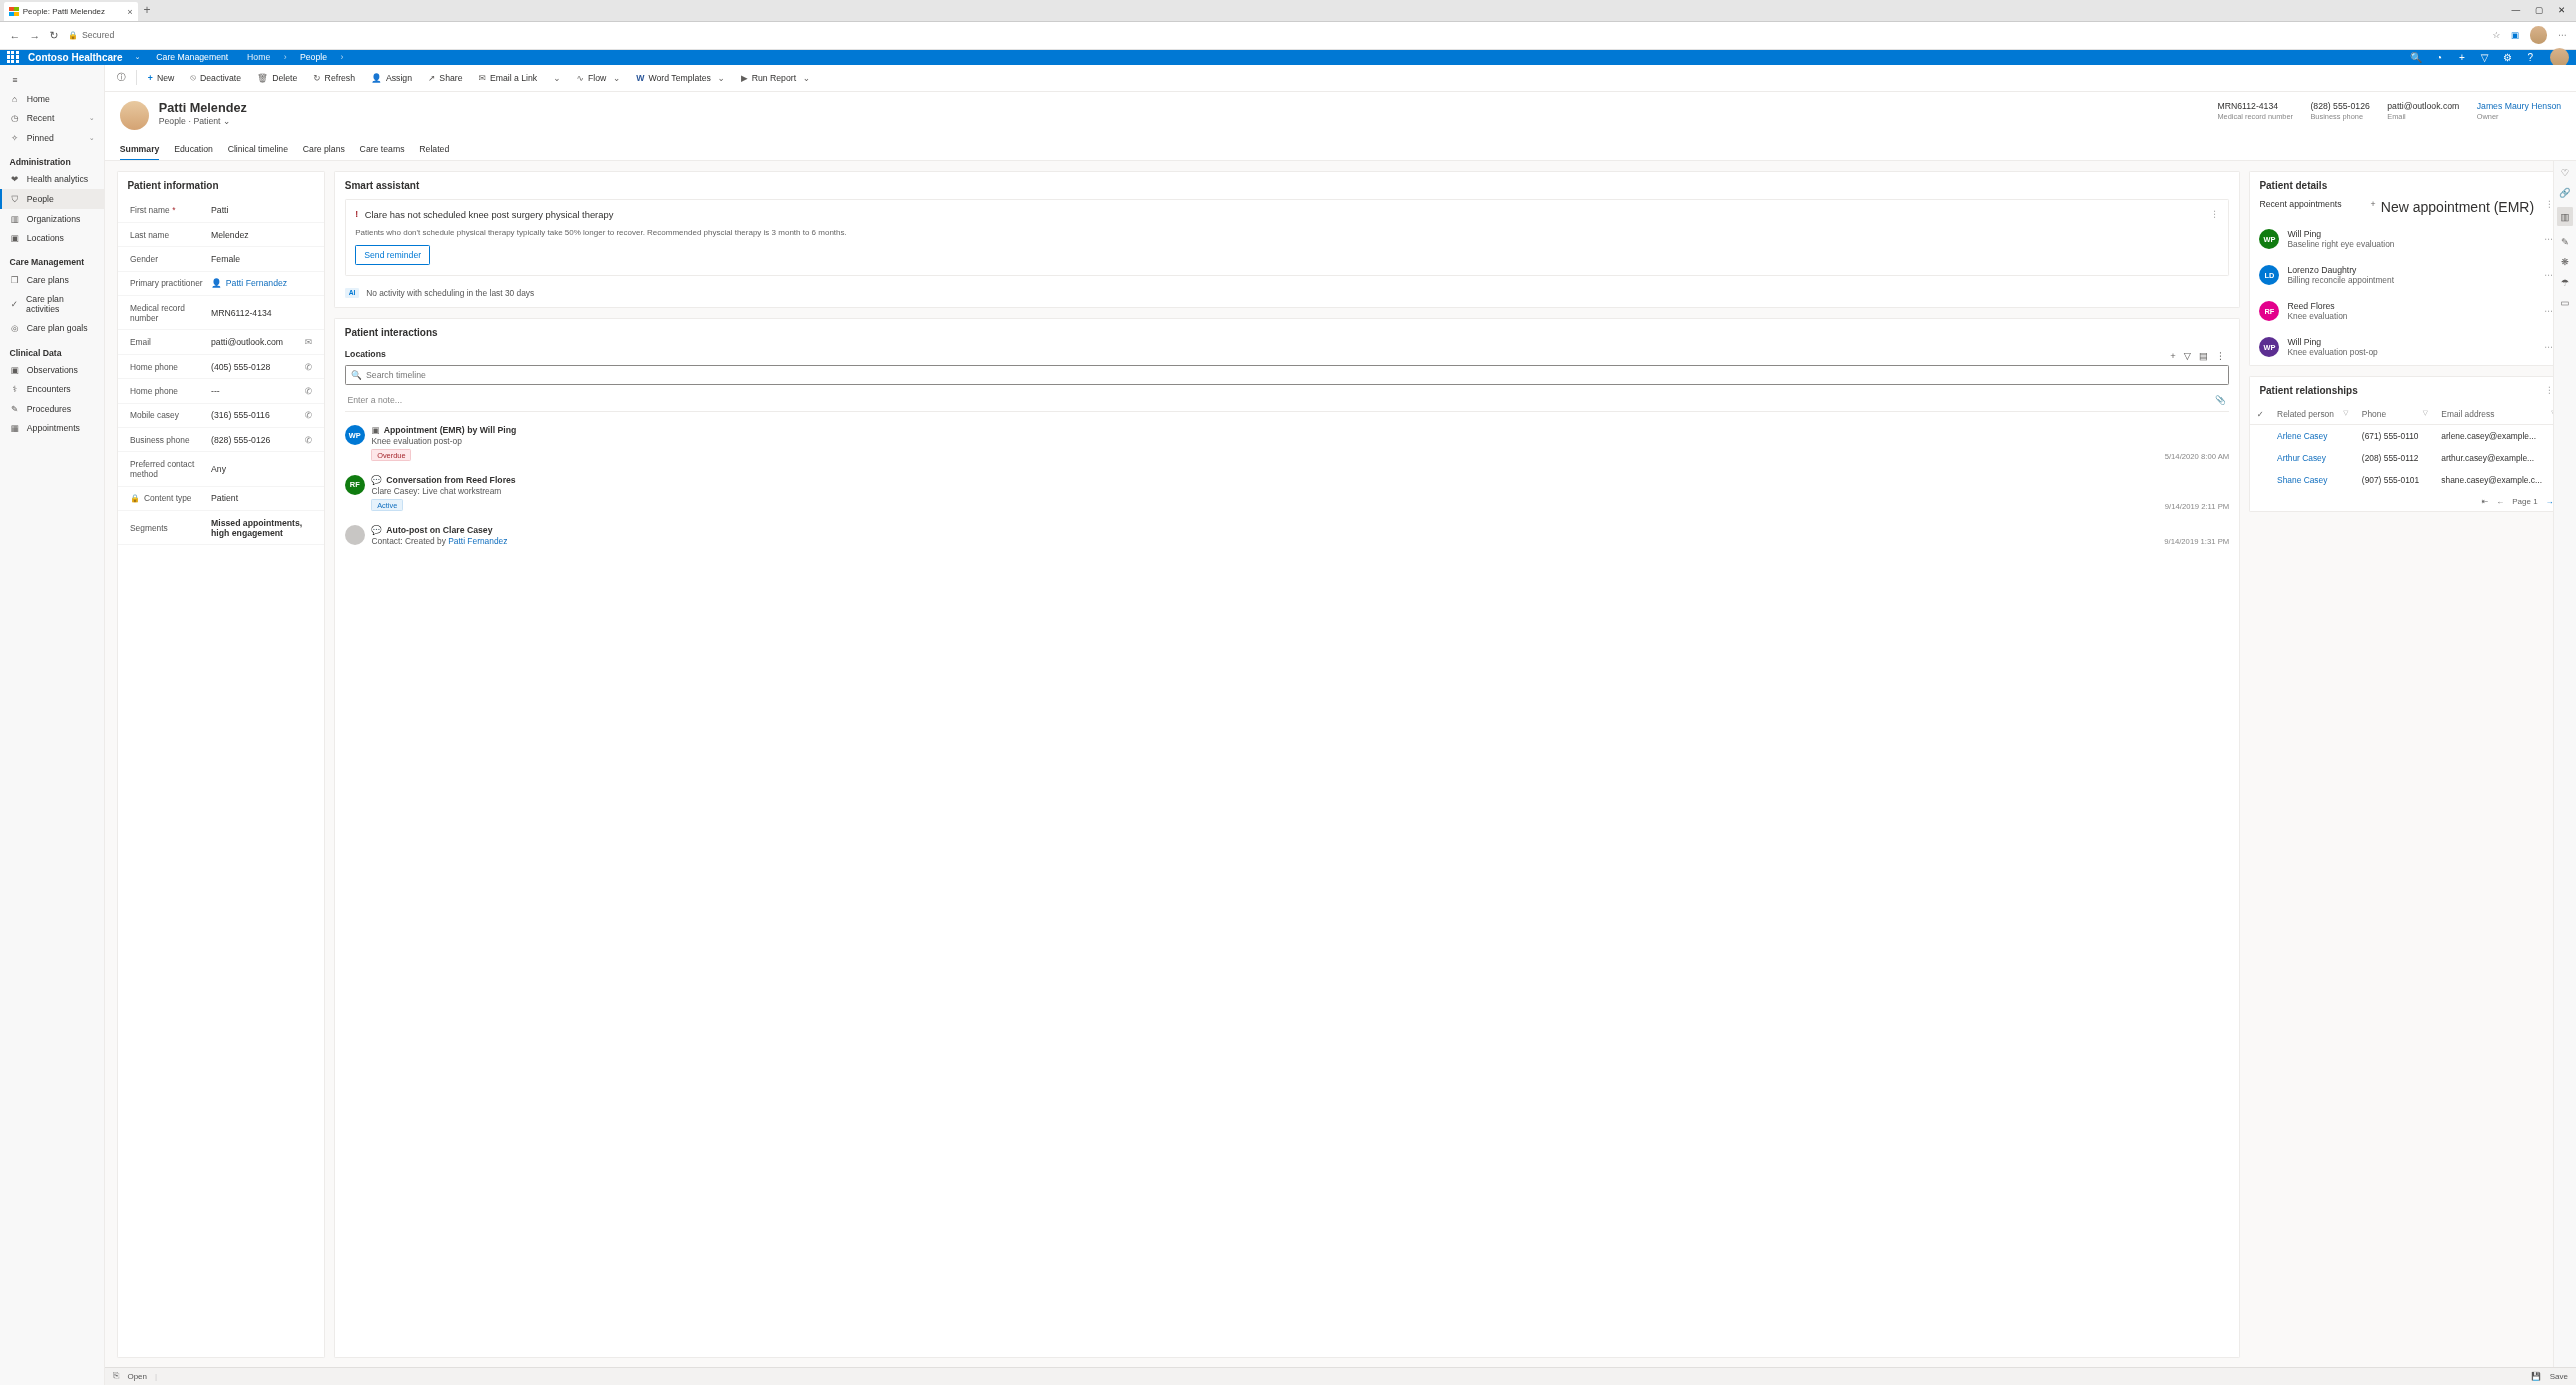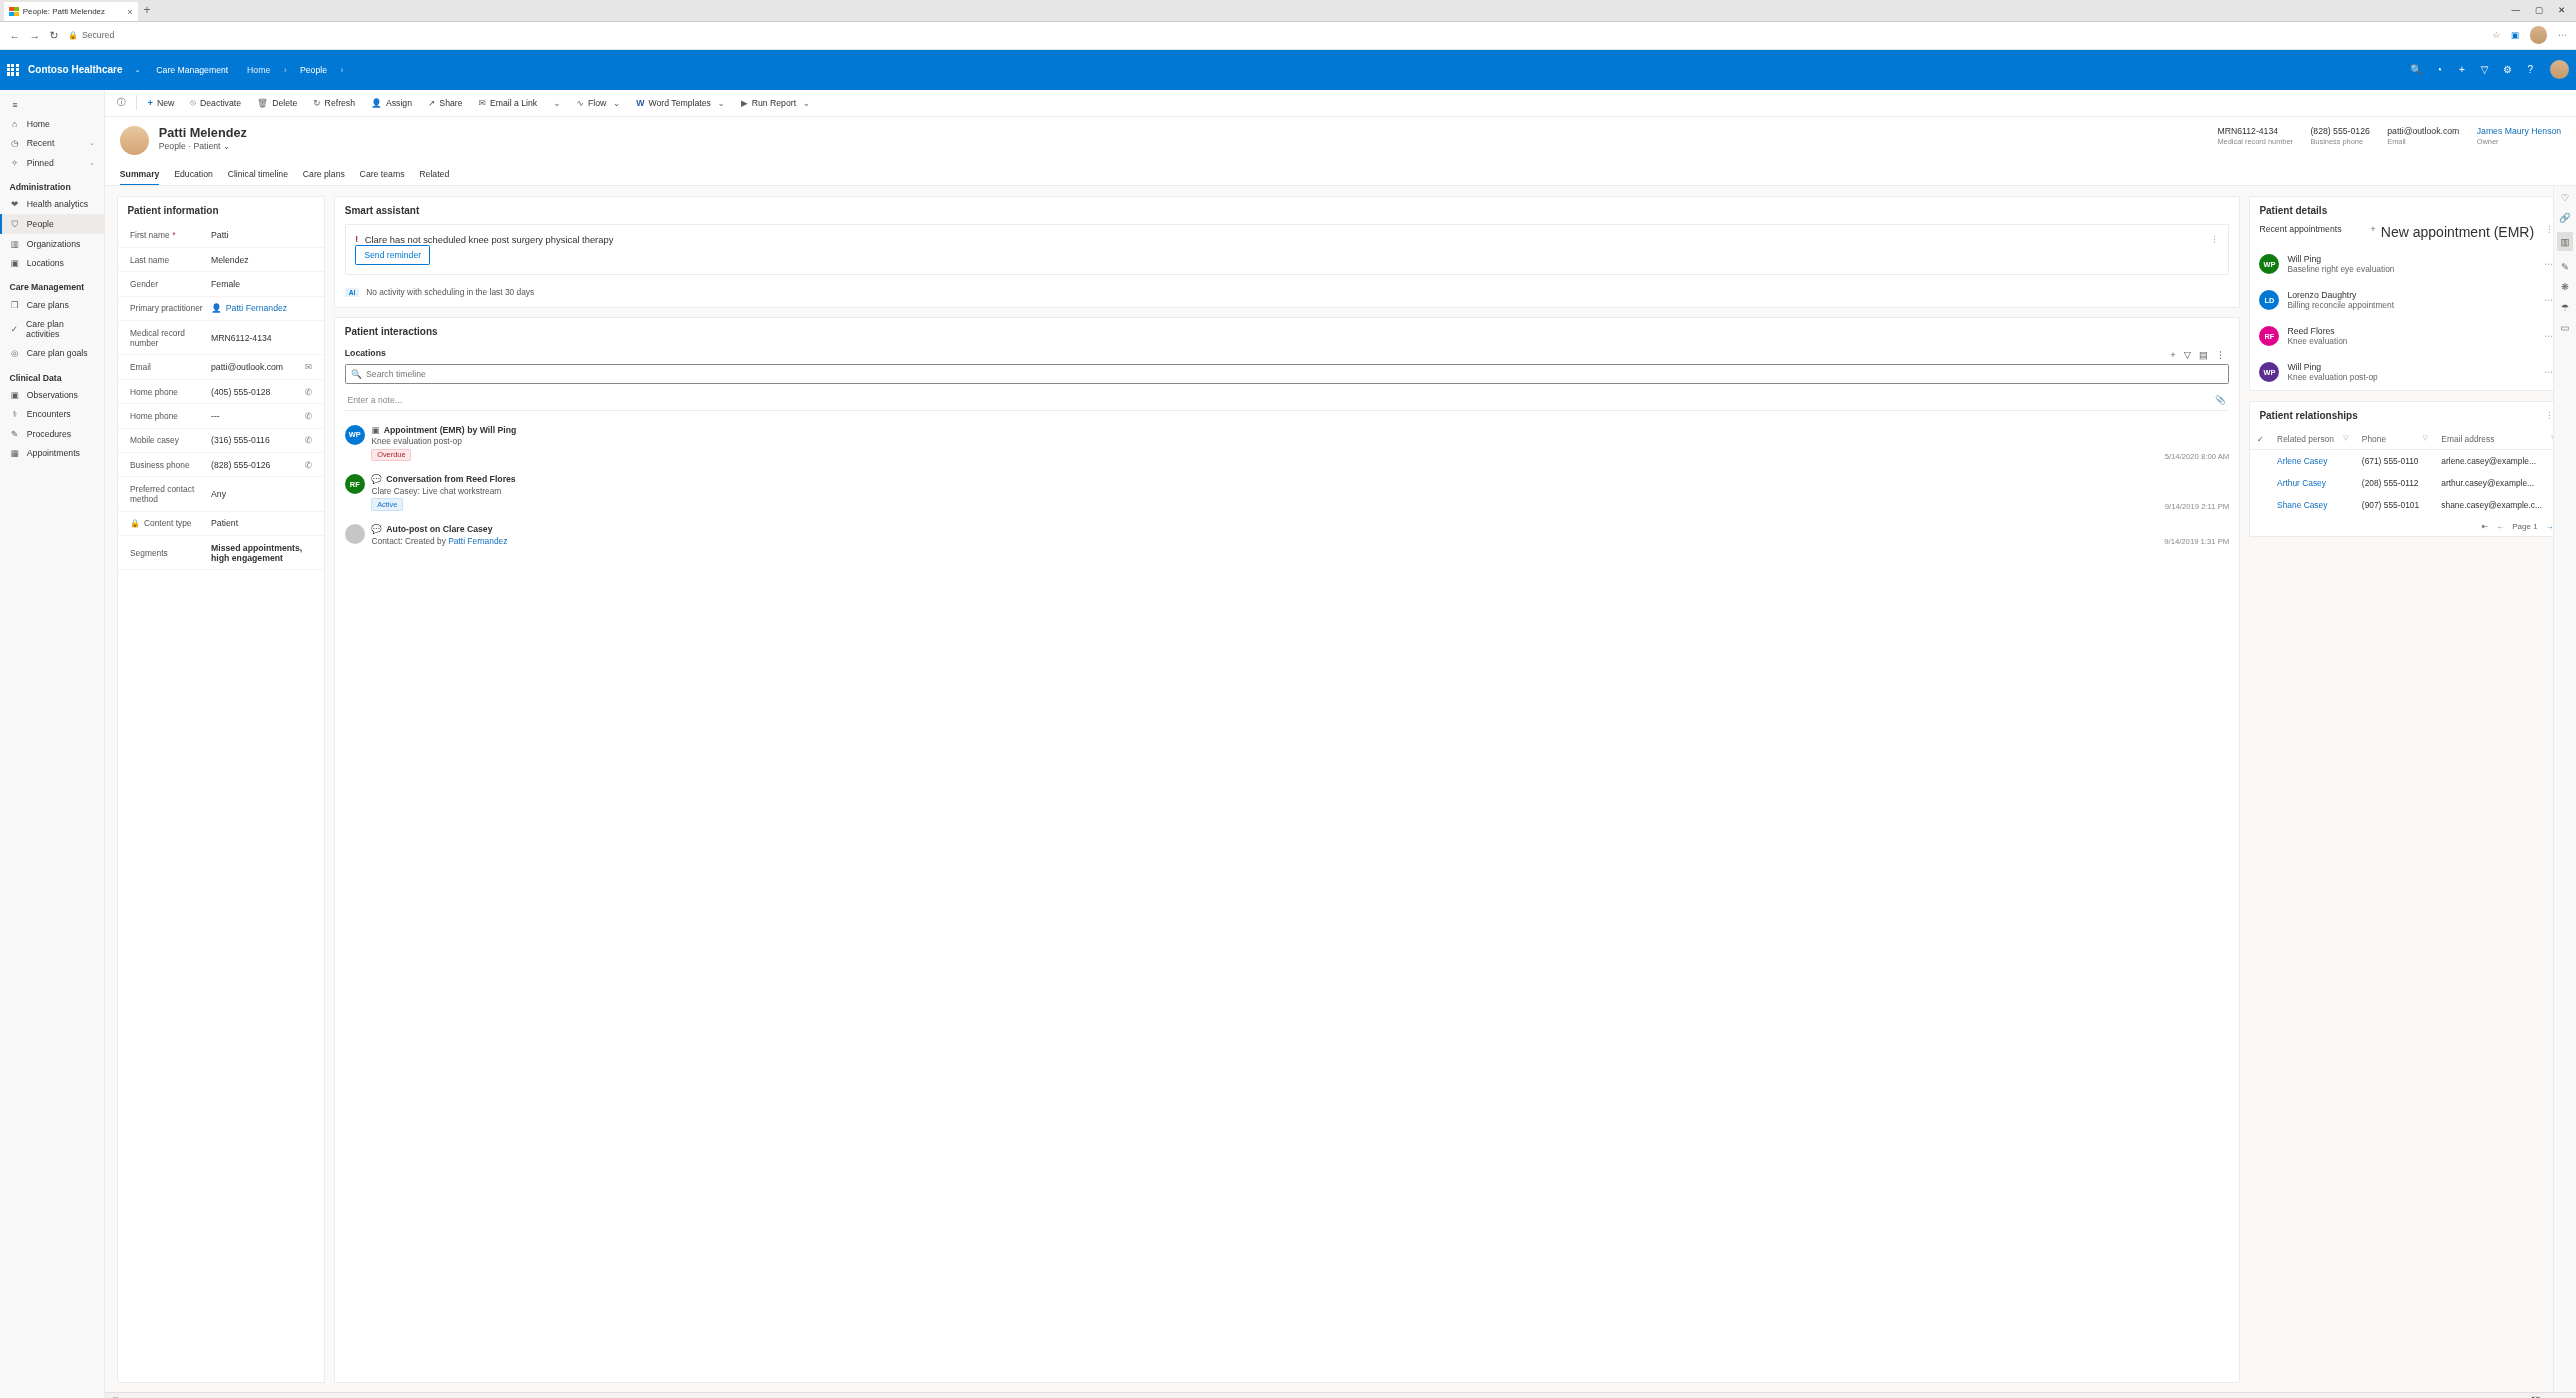--- a/index.html
+++ b/index.html
@@ -10,21 +10,21 @@
 .tab .win-logo span:nth-child(1){background:#f25022}.tab .win-logo span:nth-child(2){background:#7fba00}.tab .win-logo span:nth-child(3){background:#00a4ef}.tab .win-logo span:nth-child(4){background:#ffb900}
 .tab-close{position:absolute;right:5.4px;font-size:9.4px;color:#666}
 .new-tab{margin-left:5.4px;color:#666;font-size:12px;cursor:pointer}
 .win-controls{margin-left:auto;display:flex;gap:14.8px;padding-right:10.7px;color:#333}
 .addr-bar{height:28px;display:flex;align-items:center;gap:9.4px;padding:0 9.4px;border-bottom:0.7px solid #e1e1e1}
 .nav-arrow{color:#555;font-size:10.7px;cursor:pointer}
 .addr-box{flex:1;display:flex;align-items:center;gap:4px;color:#666;font-size:8.7px}
 .lock{font-size:8px}
 .addr-right{display:flex;align-items:center;gap:10.7px;color:#666}
 .avatar-sm{width:17.4px;height:17.4px;border-radius:50%;background:linear-gradient(#d9b38c,#c19a6b)}
-.app-header{height:40px;background:#0078d4;color:#fff;display:flex;align-items:center;padding:0 6.7px;gap:9.4px}
+.app-header{height:15px;background:#0078d4;color:#fff;display:flex;align-items:center;padding:0 6.7px;gap:9.4px}
 .waffle{width:12px;height:12px;display:grid;grid-template:repeat(3,1fr)/repeat(3,1fr);gap:1.3px}
 .waffle span{background:#fff}
 .app-name{font-weight:600;font-size:10px}
 .chev{font-size:6.7px;margin-left:2.7px}
 .bc-sep{margin:0 4px;opacity:.7}
 .hdr-spacer{flex:1}
 .hdr-icon{width:13.4px;text-align:center;font-size:10px;cursor:pointer}
 .hdr-avatar{width:19px;height:19px;border-radius:50%;background:linear-gradient(#d9b38c,#c19a6b);margin-left:4px}
 .shell{display:flex;height:calc(100vh - 78px)}
 .sidebar{width:105px;background:#f8f8f8;border-right:0.7px solid #edebe9;padding:5.4px 0;overflow-y:auto}
@@ -398,20 +398,21 @@
 
       <div class="col2">
         <div class="card">
           <div class="card-title">Smart assistant</div>
           <div class="alert-box">
             <div class="alert-head">
               <span class="alert-bang">!</span>
               <span class="alert-title">Clare has not scheduled knee post surgery physical therapy</span>
               <span class="alert-more">⋮</span>
             </div>
+            <div class="alert-body">Patients who don't schedule physical therapy typically take 50%  longer to recover. Recommended physcial therapy is 3 month to 6 months.</div>
             <button class="btn-outline">Send reminder</button>
           </div>
           <div class="ai-row">
             <span class="ai-badge">AI</span>
             <span>No activity with scheduling in the last 30 days</span>
           </div>
         </div>
 
         <div class="card" style="flex:1">
           <div class="timeline-hdr">

